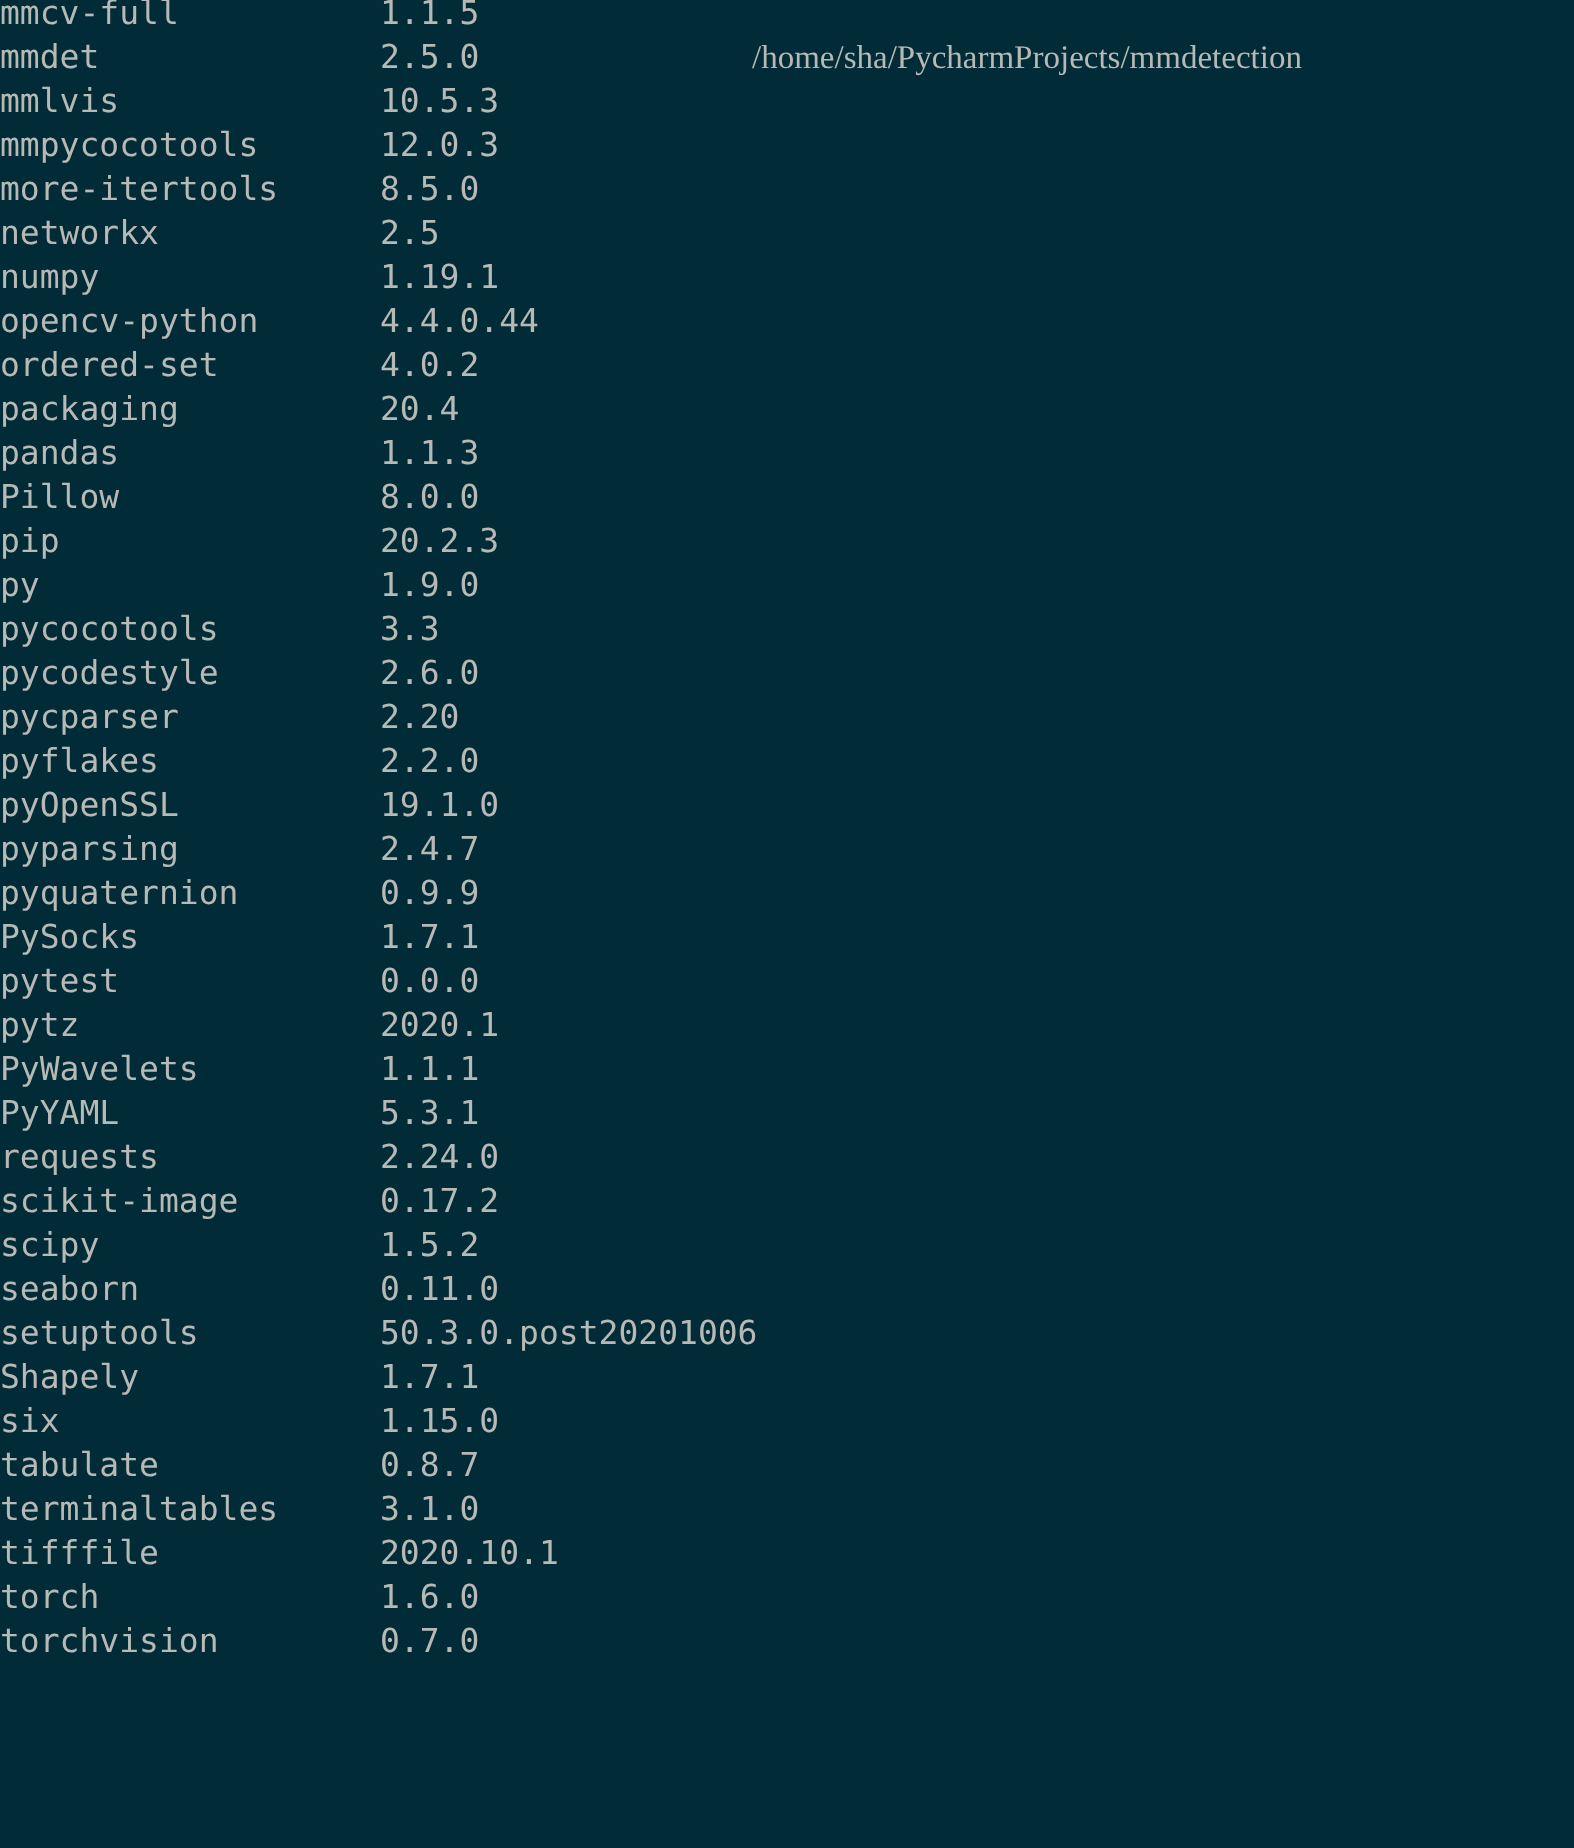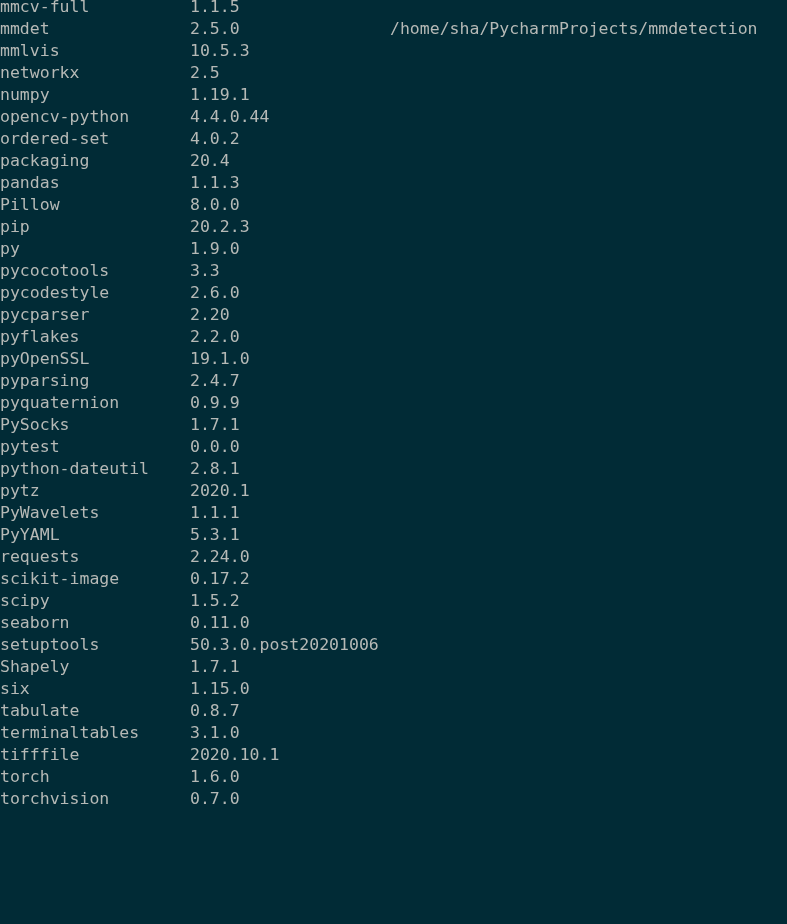--- a/index.html
+++ b/index.html
@@ -42,51 +42,53 @@
     left: 0px;
     top: 0;
   }
   .ver {
     position: absolute;
     left: 190px;
     top: 0;
   }
   .loc {
     position: absolute;
-    left: 390px;
+    left: 376px;
     top: 0;
+    font-family: Liberation Serif, serif;
   }
 </style>
 </head>
 <body>
 
 <div id="terminal">
   <div id="buffer">
       <div class="line"><span class="pkg">mmcv-full</span><span class="ver">1.1.5</span></div>
       <div class="line"><span class="pkg">mmdet</span><span class="ver">2.5.0</span><span class="loc">/home/sha/PycharmProjects/mmdetection</span></div>
       <div class="line"><span class="pkg">mmlvis</span><span class="ver">10.5.3</span></div>
+      <div class="line"><span class="pkg">mmpycocotools</span><span class="ver">12.0.3</span></div>
+      <div class="line"><span class="pkg">more-itertools</span><span class="ver">8.5.0</span></div>
       <div class="line"><span class="pkg">networkx</span><span class="ver">2.5</span></div>
       <div class="line"><span class="pkg">numpy</span><span class="ver">1.19.1</span></div>
       <div class="line"><span class="pkg">opencv-python</span><span class="ver">4.4.0.44</span></div>
       <div class="line"><span class="pkg">ordered-set</span><span class="ver">4.0.2</span></div>
       <div class="line"><span class="pkg">packaging</span><span class="ver">20.4</span></div>
       <div class="line"><span class="pkg">pandas</span><span class="ver">1.1.3</span></div>
       <div class="line"><span class="pkg">Pillow</span><span class="ver">8.0.0</span></div>
       <div class="line"><span class="pkg">pip</span><span class="ver">20.2.3</span></div>
       <div class="line"><span class="pkg">py</span><span class="ver">1.9.0</span></div>
       <div class="line"><span class="pkg">pycocotools</span><span class="ver">3.3</span></div>
       <div class="line"><span class="pkg">pycodestyle</span><span class="ver">2.6.0</span></div>
       <div class="line"><span class="pkg">pycparser</span><span class="ver">2.20</span></div>
       <div class="line"><span class="pkg">pyflakes</span><span class="ver">2.2.0</span></div>
       <div class="line"><span class="pkg">pyOpenSSL</span><span class="ver">19.1.0</span></div>
       <div class="line"><span class="pkg">pyparsing</span><span class="ver">2.4.7</span></div>
       <div class="line"><span class="pkg">pyquaternion</span><span class="ver">0.9.9</span></div>
       <div class="line"><span class="pkg">PySocks</span><span class="ver">1.7.1</span></div>
       <div class="line"><span class="pkg">pytest</span><span class="ver">0.0.0</span></div>
-      <div class="line"><span class="pkg">python-dateutil</span><span class="ver">2.8.1</span></div>
       <div class="line"><span class="pkg">pytz</span><span class="ver">2020.1</span></div>
       <div class="line"><span class="pkg">PyWavelets</span><span class="ver">1.1.1</span></div>
       <div class="line"><span class="pkg">PyYAML</span><span class="ver">5.3.1</span></div>
       <div class="line"><span class="pkg">requests</span><span class="ver">2.24.0</span></div>
       <div class="line"><span class="pkg">scikit-image</span><span class="ver">0.17.2</span></div>
       <div class="line"><span class="pkg">scipy</span><span class="ver">1.5.2</span></div>
       <div class="line"><span class="pkg">seaborn</span><span class="ver">0.11.0</span></div>
       <div class="line"><span class="pkg">setuptools</span><span class="ver">50.3.0.post20201006</span></div>
       <div class="line"><span class="pkg">Shapely</span><span class="ver">1.7.1</span></div>
       <div class="line"><span class="pkg">six</span><span class="ver">1.15.0</span></div>

